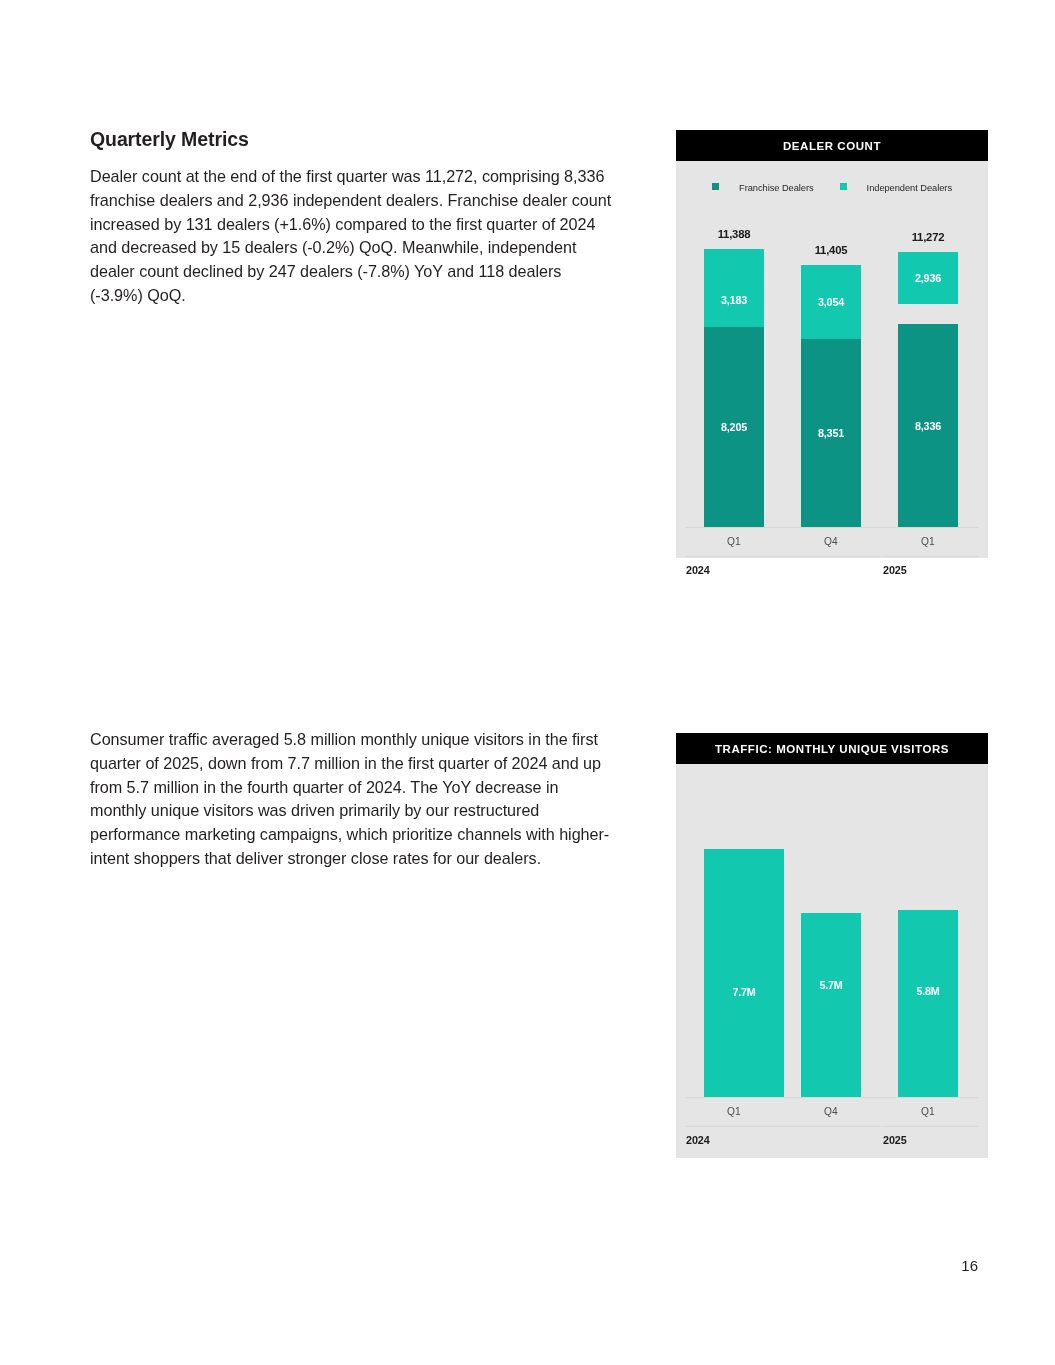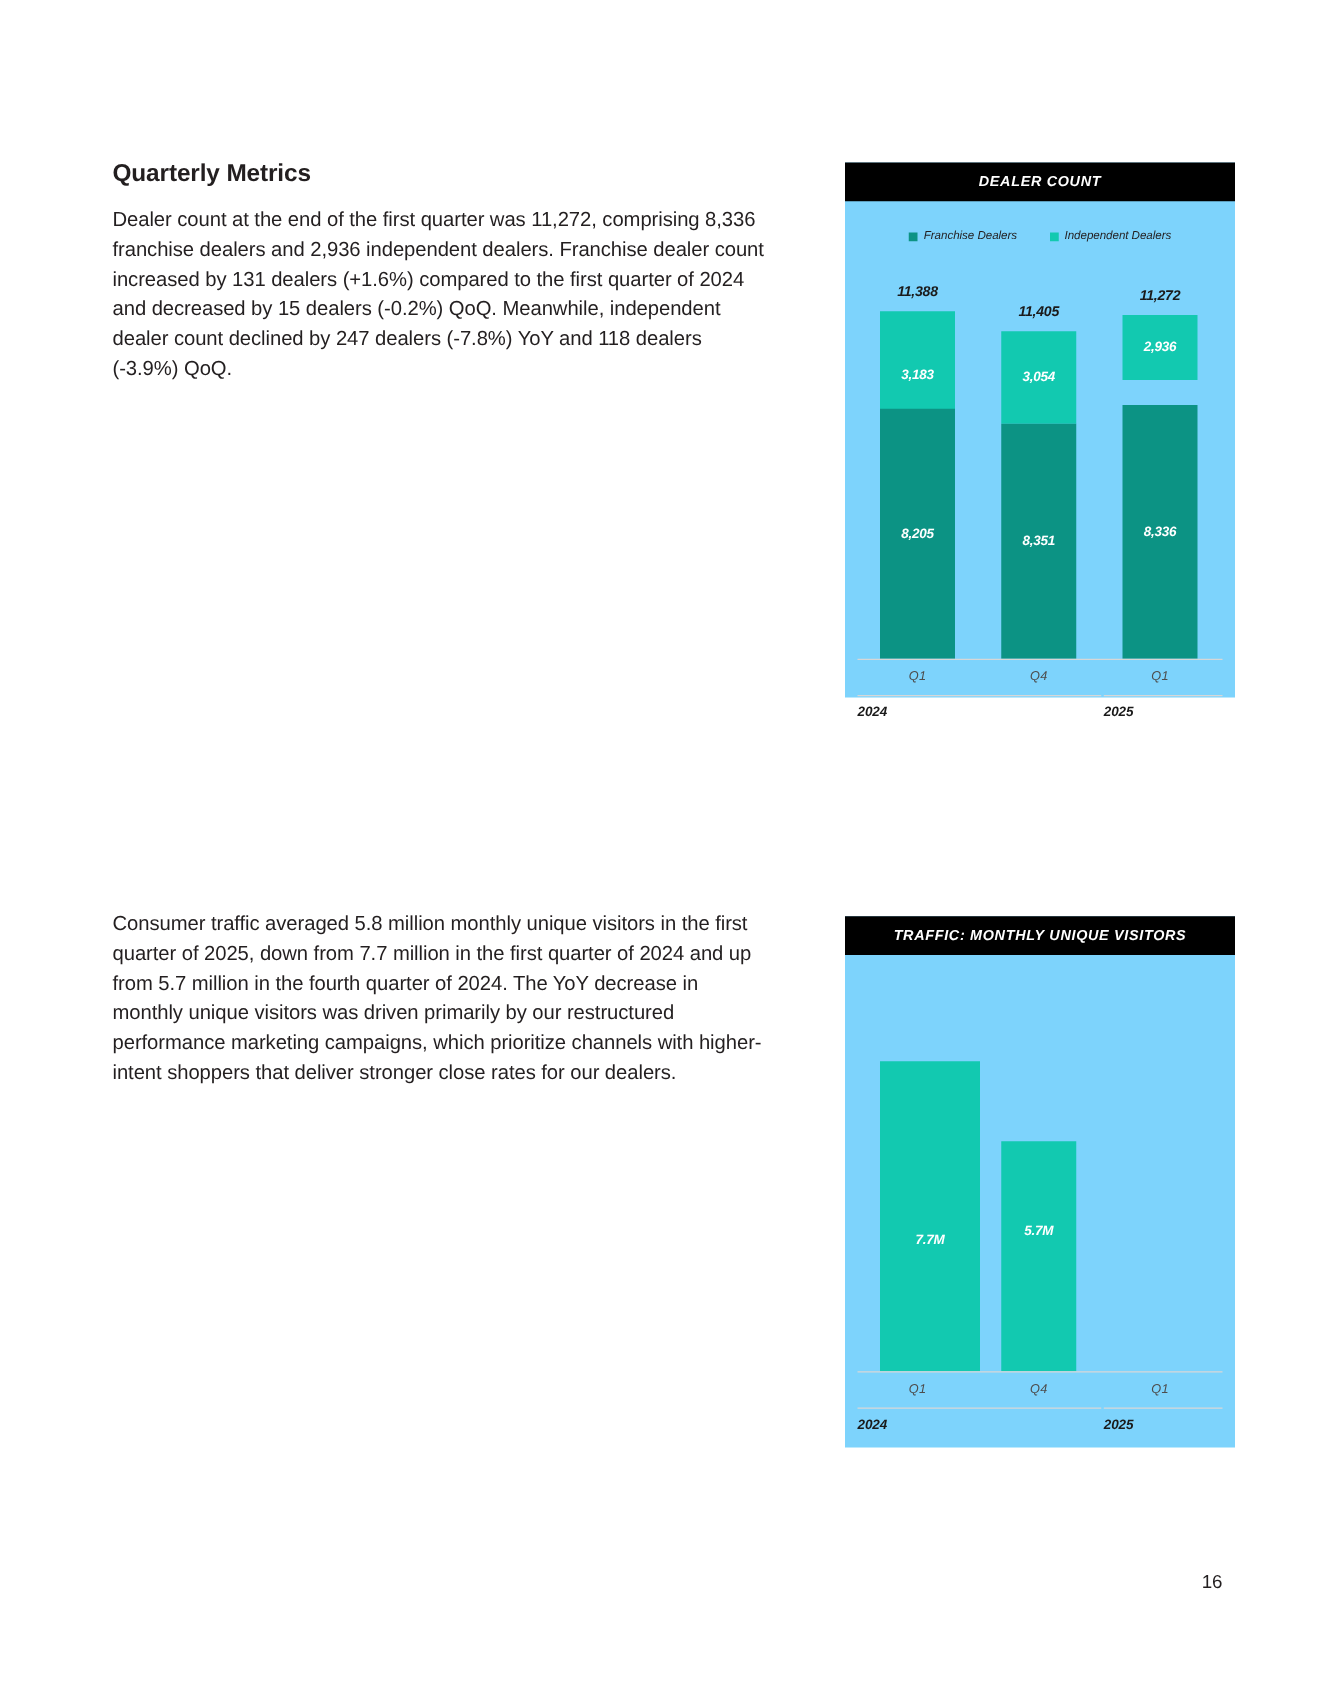--- a/index.html
+++ b/index.html
@@ -35,23 +35,22 @@
   .body-text {
     font-size: 16.2px;
     line-height: 23.8px;
     color: #231f20;
     letter-spacing: -0.05px;
   }
 
   
   .chart-card {
     position: absolute;
-    background: #7dd3fc;
+    background: #e5e5e5;
     width: 312px;
-    font-style: italic;
   }
   #chart-card-dealer { left: 676px; top: 130px; height: 428px; }
   #chart-card-traffic { left: 676px; top: 733px; height: 425px; }
 
   .chart-header {
     background: #000000;
     height: 31px;
     display: flex;
     align-items: center;
     justify-content: center;
@@ -72,21 +71,21 @@
   
   .legend {
     position: absolute;
     top: 22px;
     left: 0;
     width: 100%;
     display: flex;
     justify-content: center;
     gap: 26px;
   }
-  .legend-item { display: flex; align-items: flex-end; gap: 5px; }
+  .legend-item { display: flex; align-items: flex-start; gap: 20px; }
   .legend-swatch { width: 7px; height: 7px; display: block; }
   .legend-label { font-size: 9.3px; color: #231f20; letter-spacing: -0.05px; }
 
   
   .plot {
     position: absolute;
     left: 0; right: 0;
     top: 0; bottom: 0;
   }
 
@@ -231,20 +230,25 @@
           <div class="bar-group" style="left: 28px; width: 80px; bottom: 61px; height: 248px;">
             <div class="bar-seg" style="top: 0px; bottom: 0px; align-items: flex-start; background: rgb(18, 201, 176);">
               <span class="bar-seg-label" style="margin-top: 137px;">7.7M</span>
             </div>
           </div>
           <div class="bar-group" style="left: 125px; width: 60px; bottom: 61px; height: 184px;">
             <div class="bar-seg" style="top: 0px; bottom: 0px; align-items: flex-start; background: rgb(18, 201, 176);">
               <span class="bar-seg-label" style="margin-top: 66px;">5.7M</span>
             </div>
           </div>
+          <div class="bar-group" style="left: 222px; width: 60px; bottom: 61px; height: 187px;">
+            <div class="bar-seg" style="top: 0px; bottom: 0px; align-items: flex-start; background: rgb(18, 201, 176);">
+              <span class="bar-seg-label" style="margin-top: 75px;">5.8M</span>
+            </div>
+          </div>
           <div class="axis-line" style="left: 10px; width: 292px; top: 333px;"></div>
           <div class="axis-tick-label" style="left: 28px; width: 60px; top: 342px;">Q1</div>
           <div class="axis-tick-label" style="left: 125px; width: 60px; top: 342px;">Q4</div>
           <div class="axis-tick-label" style="left: 222px; width: 60px; top: 342px;">Q1</div>
           <div class="group-line" style="left: 10px; width: 195px; top: 362px;"></div>
           <div class="group-label" style="left: 10px; width: 195px; top: 370px;">2024</div>
           <div class="group-line" style="left: 207px; width: 95px; top: 362px;"></div>
           <div class="group-label" style="left: 207px; width: 95px; top: 370px;">2025</div>
         </div>
     </div>

